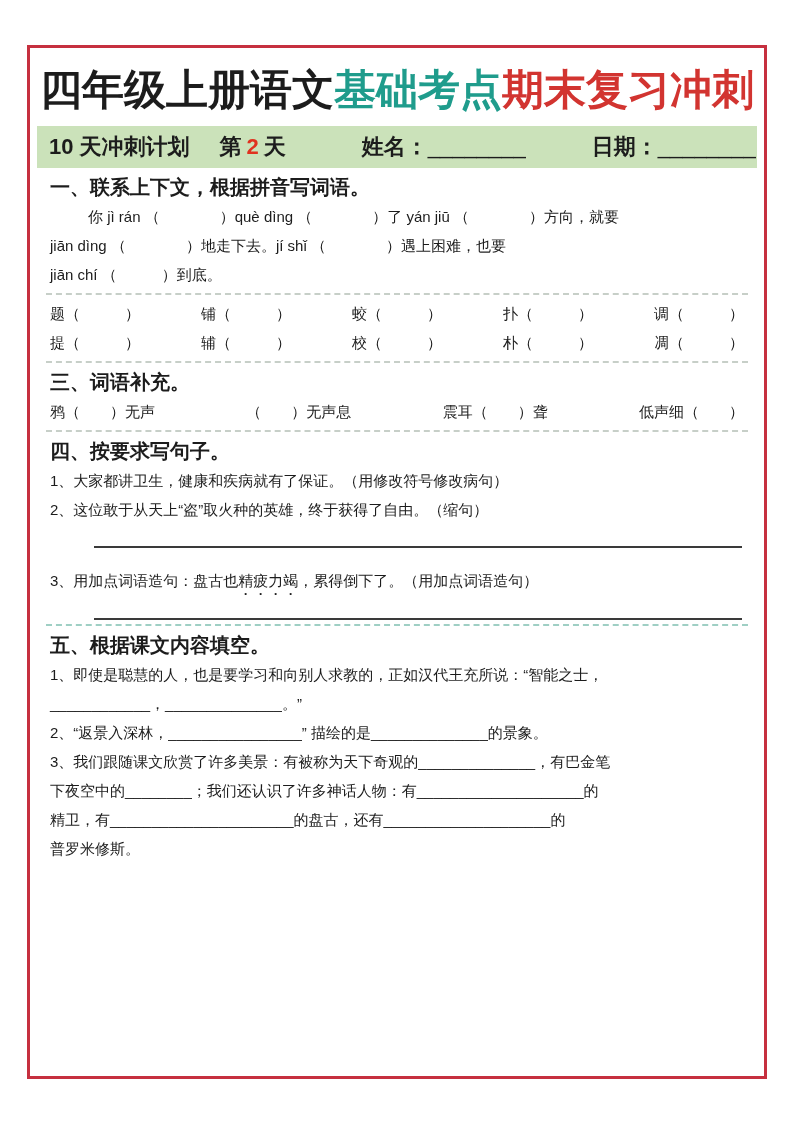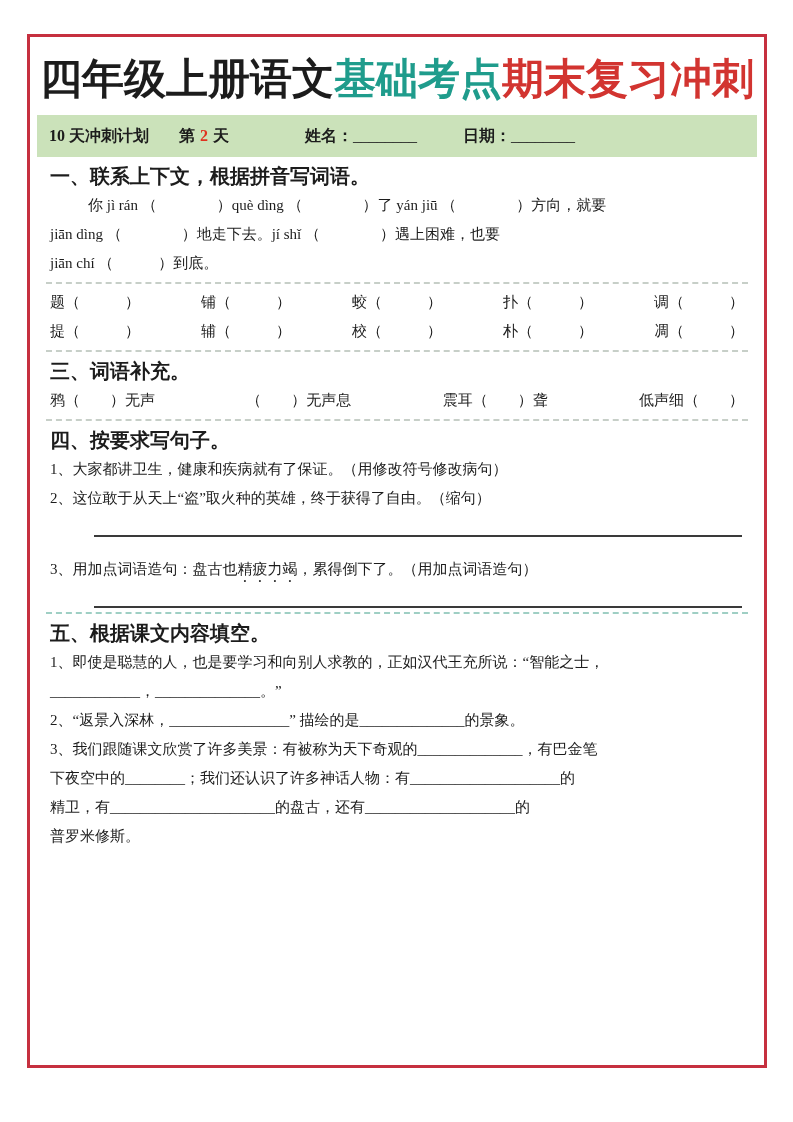--- a/index.html
+++ b/index.html
@@ -4,50 +4,49 @@
 <style>
   * { margin:0; padding:0; box-sizing:border-box; }
   html,body { background:#fff; }
   body {
     position:relative;
     width:793px; height:1122px;
     font-family:"Liberation Sans","DejaVu Sans",sans-serif;
     color:var(--text,#1c1c1c);
   }
   .frame {
-    position:absolute; left:27px; top:34px;
+    position:absolute; left:27px; top:45px;
     width:740px; height:1034px;
     border:3px solid var(--border-red,#c6303f);
     background:#fff;
     padding:0 7px;
     overflow:hidden;
-    font-family:Liberation Serif, serif;
   }
   .title {
     margin-top:16px;
     text-align:center;
     font-size:42px; line-height:52px;
     font-weight:900;
     white-space:nowrap;
   }
   .t-teal { color:var(--title-teal,#1f9c8c); }
   .t-red  { color:var(--title-red,#d23430); }
   .header-bar {
     margin-top:10px;
     height:42px;
     background:var(--bar-green,#cbe2ba);
     display:flex; align-items:center;
-    font-size:16px; font-weight:bold;
+    font-size:22px; font-weight:bold;
     padding:0 12px;
     white-space:nowrap;
   }
   .hb-day  { margin-left:30px; }
   .hb-day .num { color:var(--number-red,#e0321f); margin:0 5px; }
   .hb-name { margin-left:76px; }
-  .hb-date { margin-left:46px; }
+  .hb-date { margin-left:66px; }
   .blank { font-weight:normal; letter-spacing:0; }
   .inner { padding:0 13px; }
   h2 {
     font-size:20px; line-height:26px;
     margin:6px 0 2px;
     font-weight:bold;
   }
   .line, .row { font-size:15px; line-height:29px; }
   .indent { text-indent:38px; }
   .row { display:flex; justify-content:space-between; }

